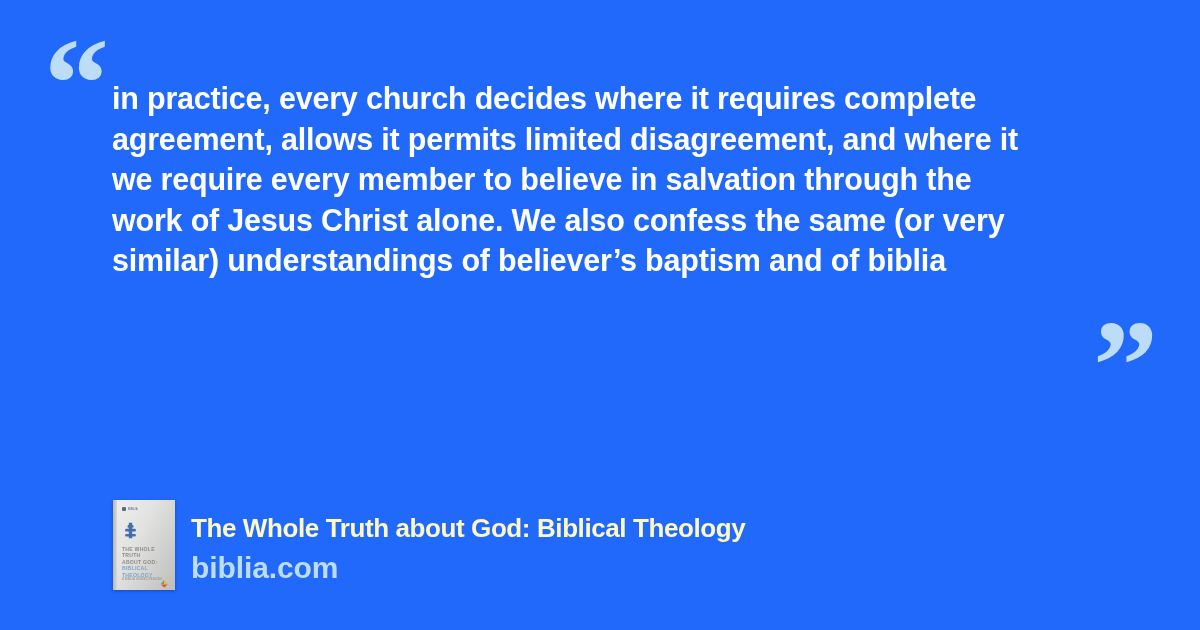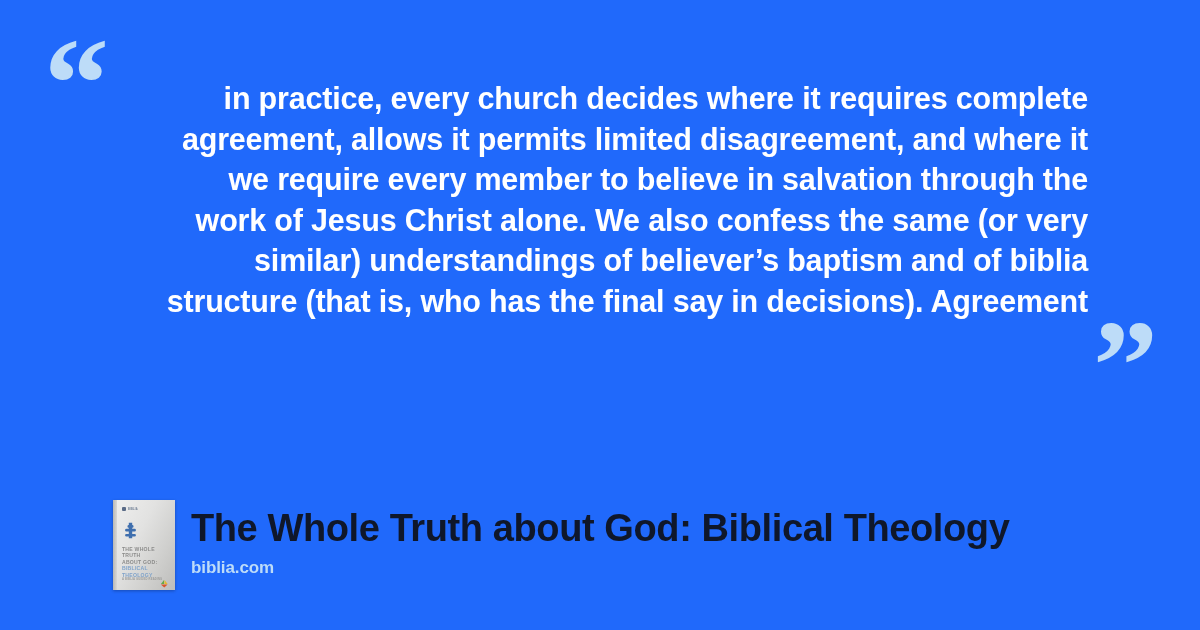--- a/index.html
+++ b/index.html
@@ -42,21 +42,21 @@
     top: 300px;
     font-size: 130px;
   }
 
   
   .quote-body {
     position: absolute;
     left: 112px;
     top: 78px;
     width: 976px;
-    text-align: right;
+    text-align: left;
     color: #ffffff;
     font-size: 30.5px;
     font-weight: 700;
     line-height: 40.5px;
     letter-spacing: -0.2px;
   }
   .quote-line {
     display: block;
     white-space: nowrap;
   }
@@ -144,30 +144,30 @@
     bottom: 7px;
     width: 9px;
     height: 9px;
   }
 
   .footer-text {
     margin-left: 16px;
     padding-top: 6px;
   }
   .footer-title {
-    color: #0f172a;
-    font-size: 38px;
+    color: #fef9c3;
+    font-size: 26px;
     font-weight: 700;
     line-height: 44px;
     letter-spacing: -0.4px;
     white-space: nowrap;
   }
   .footer-domain {
     color: #bddcf8;
-    font-size: 17px;
+    font-size: 30px;
     font-weight: 700;
     line-height: 26px;
     margin-top: 5px;
     letter-spacing: -0.1px;
   }
 </style>
 </head>
 <body>
 
 <div class="card">
@@ -175,21 +175,20 @@
   <span class="quote-mark quote-open">“</span>
 
   <span class="quote-mark quote-close">”</span>
 
   <div class="quote-body">
     <span class="quote-line">in practice, every church decides where it requires complete</span>
     <span class="quote-line">agreement, allows it permits limited disagreement, and where it</span>
     <span class="quote-line">we require every member to believe in salvation through the</span>
     <span class="quote-line">work of Jesus Christ alone. We also confess the same (or very</span>
     <span class="quote-line">similar) understandings of believer’s baptism and of biblia</span>
-    <span class="quote-line">structure (that is, who has the final say in decisions). Agreement</span>
   </div>
 
   <div class="footer">
 
     <div class="book-cover">
       <div class="cover-spine"></div>
 
       <div class="cover-brand">
         <span class="cover-brand-dot"></span>
         <span class="cover-brand-text">Biblia</span>

